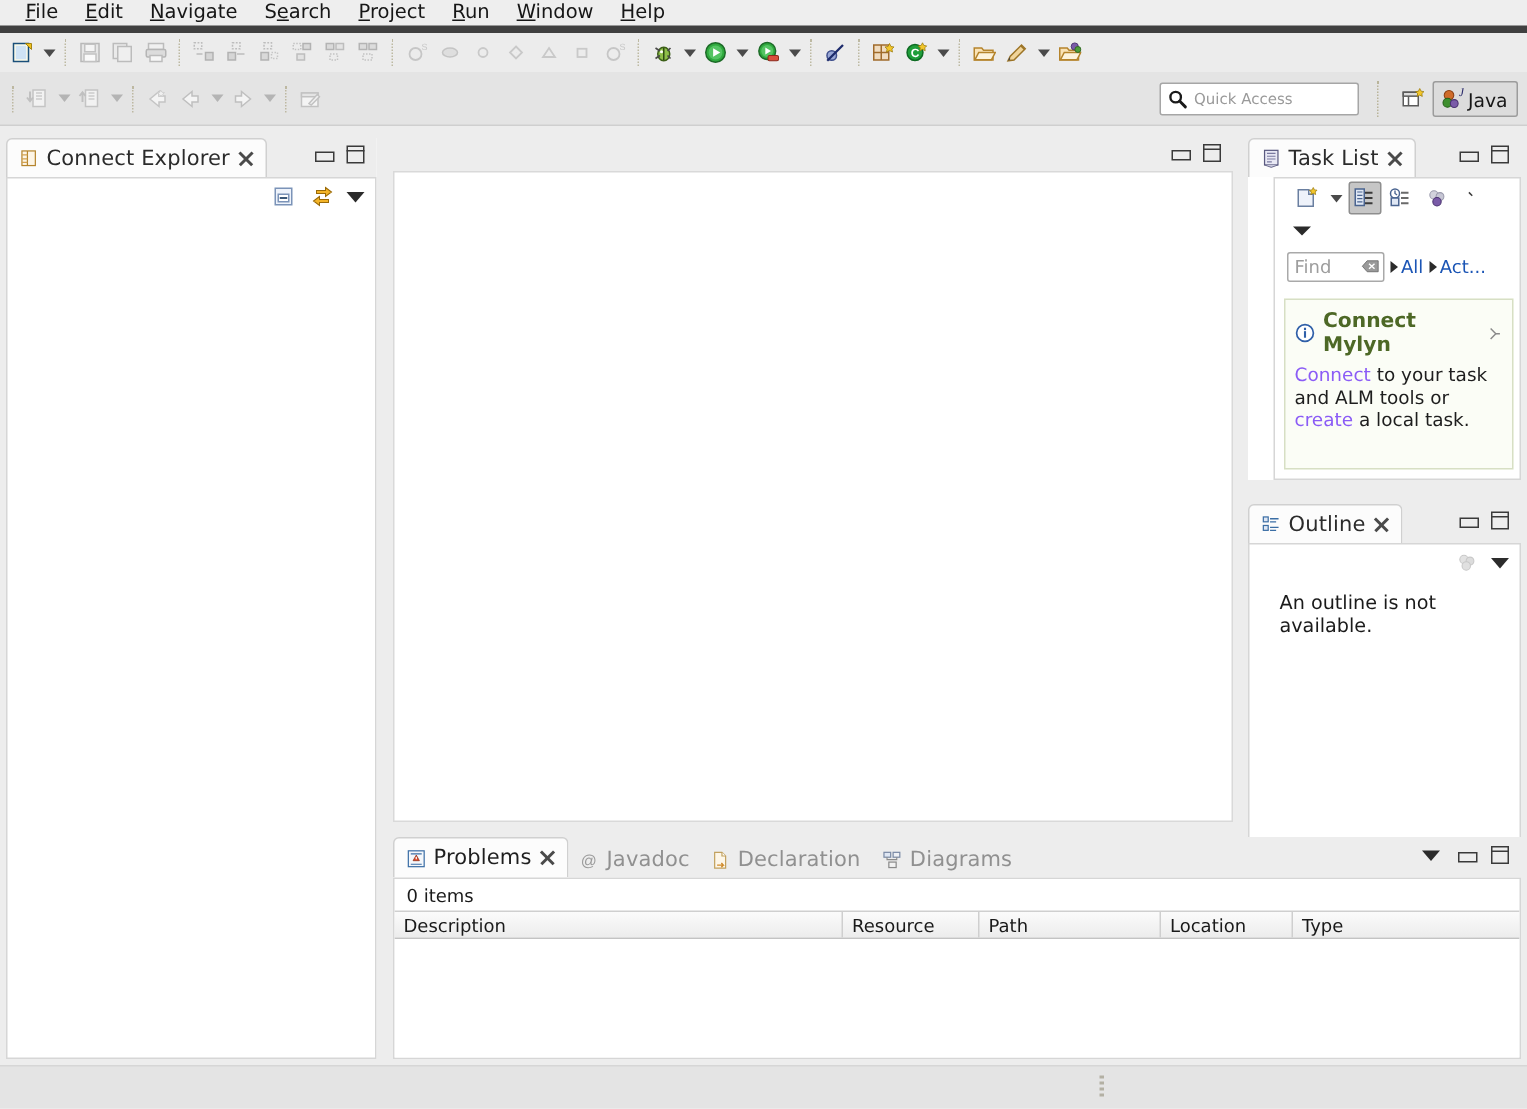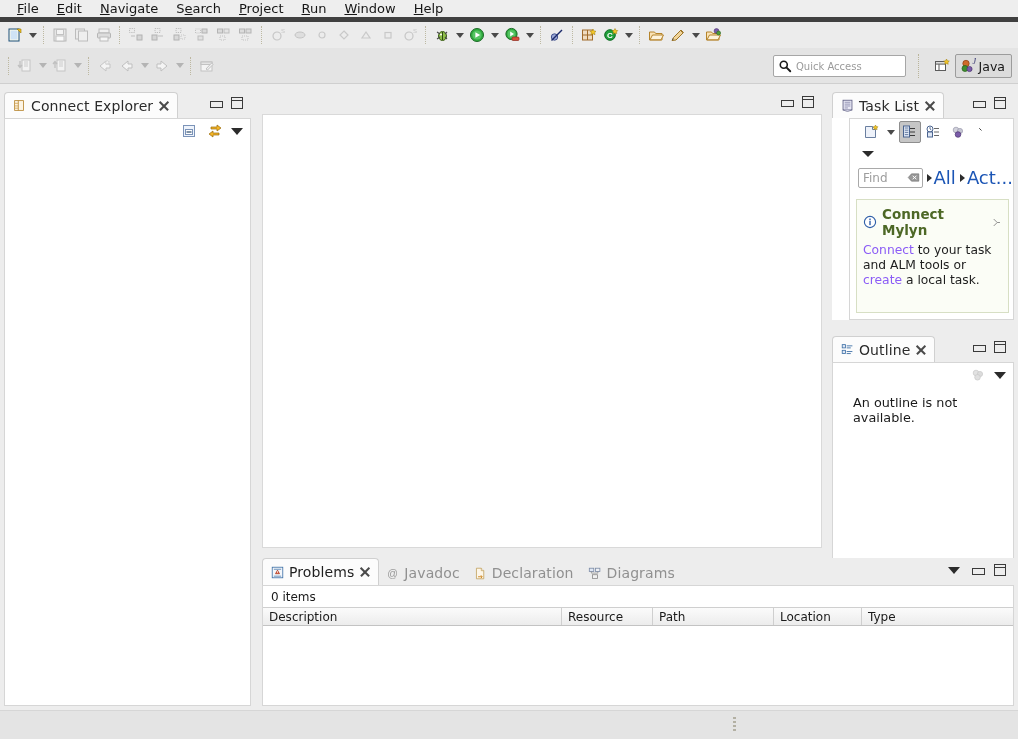--- a/index.html
+++ b/index.html
@@ -191,21 +191,21 @@
     width: 65px; height: 20px; background: #fff;
     border: 1px solid #a9a9a9; border-radius: 2px;
     display: flex; align-items: center; padding: 0 2px 0 4px;
     justify-content: space-between;
   }
   .tl-find span { font-size: 12px; color: #9d9d9d; }
   .tl-filter { display: flex; align-items: center; gap: 2px; }
   .tl-tri { width: 0; height: 0;
     border-top: 4px solid transparent; border-bottom: 4px solid transparent;
     border-left: 5px solid #2b2b2b; flex: 0 0 auto; }
-  .tl-link { font-size: 18px; color: #1b55b5; cursor: default; }
+  .tl-link { font-size: 12px; color: #1b55b5; cursor: default; }
 
   .mylyn-box {
     margin: 10px 4px 0 6px; background: #fbfdf6;
     border: 1px solid #d7dfc4;
     padding: 6px 6px 24px 6px;
   }
   .mylyn-head { display: flex; align-items: center; gap: 5px; }
   .mylyn-title { font-size: 13.5px; font-weight: bold; color: #4d6826; }
   .mylyn-body { margin-top: 5px; font-size: 12.3px; color: #1e1e1e; line-height: 15px; }
   .mylyn-body a { color: #8b5cf6; cursor: default; }

